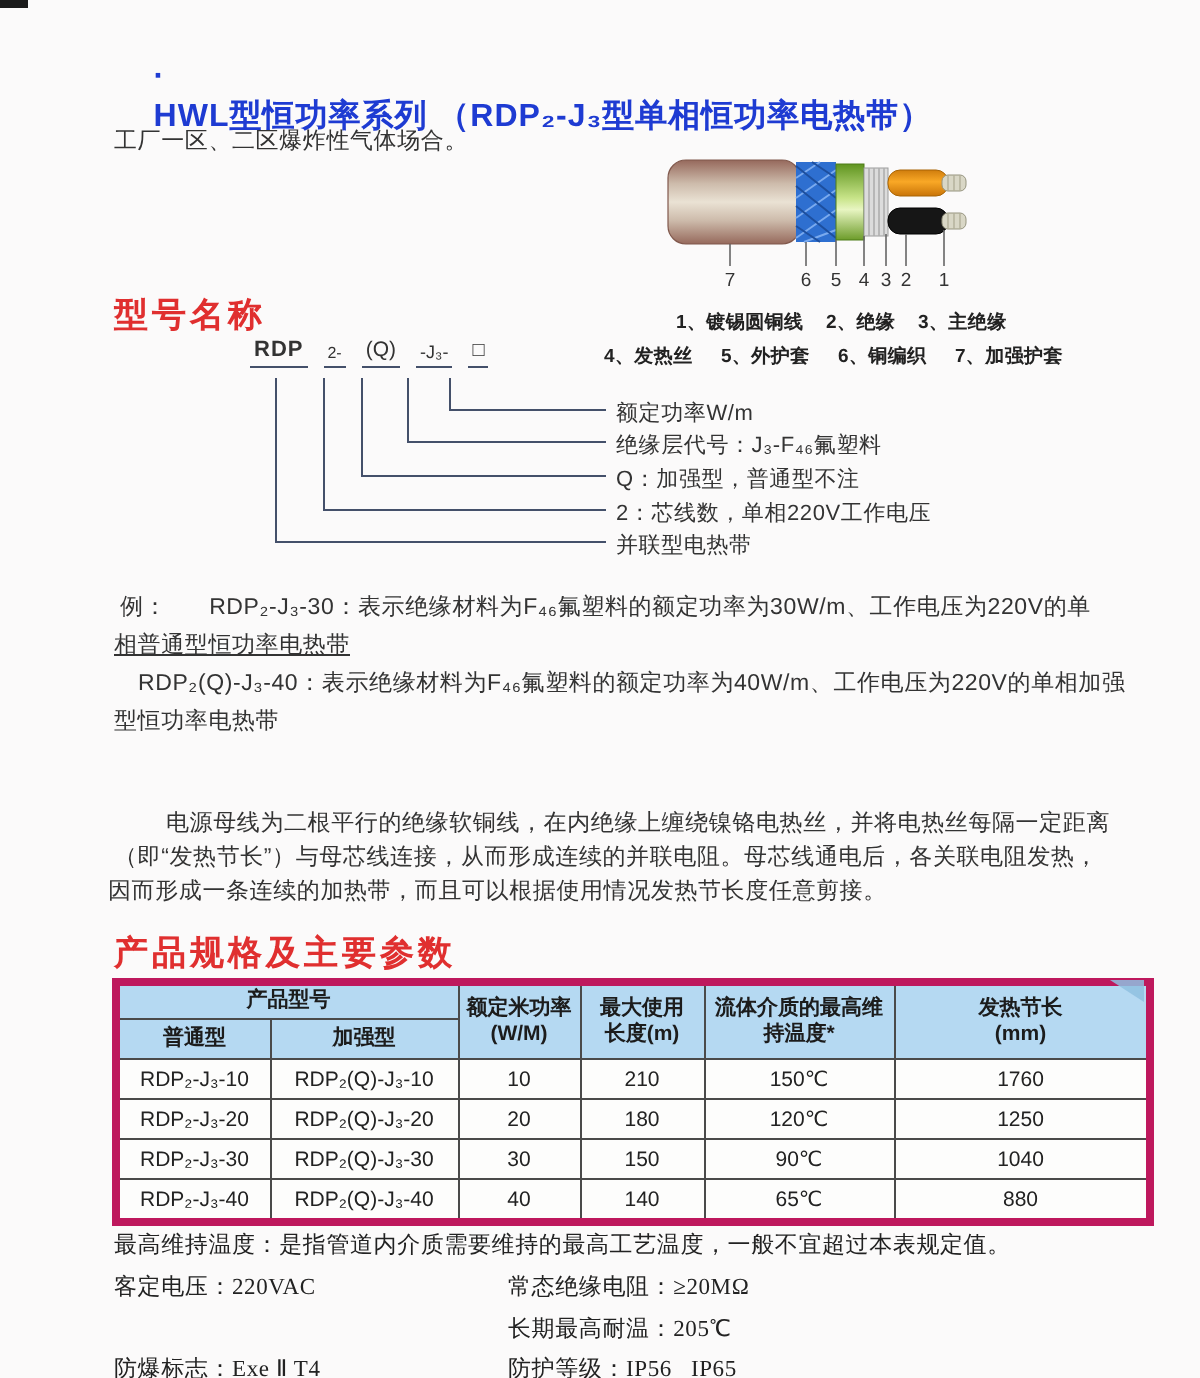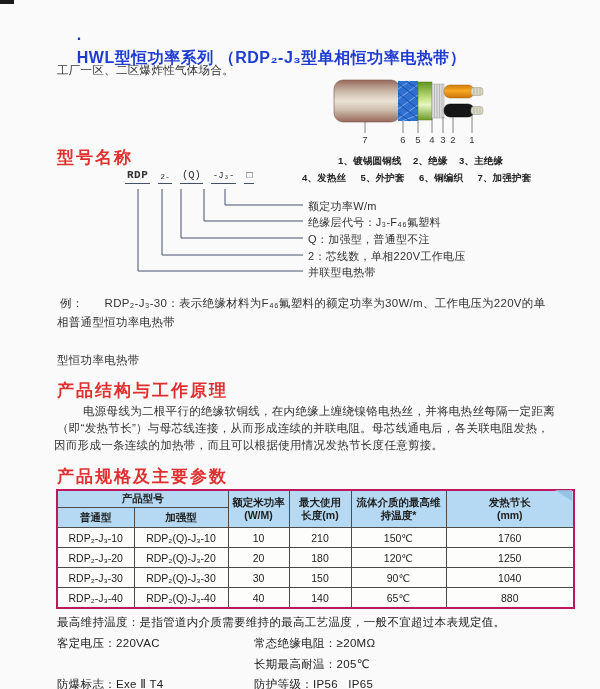--- a/index.html
+++ b/index.html
@@ -7,42 +7,42 @@
     position:relative;width:600px;height:689px;background:#fbfafa;overflow:hidden;
     font-family:"Liberation Sans","DejaVu Sans",sans-serif;color:#2e2e2e;padding-left:46px;
   }
   .abs{position:absolute;white-space:pre;}
   .corner-mark{position:absolute;left:0;top:0;width:14px;height:4px;background:#1b1b1b;}
   .doc-title{left:57px;top:12px;font-size:16px;font-weight:bold;color:#1e3bd2;letter-spacing:.5px;}
   .body-text{font-size:11.5px;color:#333;letter-spacing:.3px;}
   .red-heading{font-size:17px;font-weight:bold;color:#e02f2f;letter-spacing:2px;}
   .legend{font-size:9.5px;font-weight:600;color:#222;letter-spacing:.2px;}
   
-  .tokens{position:absolute;left:125px;top:169px;display:flex;align-items:flex-end;gap:8px;font-family:Liberation Mono, monospace;}
+  .tokens{position:absolute;left:125px;top:169px;display:flex;align-items:flex-end;gap:8px;}
   .tok{border-bottom:1.2px solid #44506a;padding:0 2px 2px 2px;color:#333;text-align:center;}
   .tok-rdp{font-size:11px;font-weight:bold;letter-spacing:.5px;}
   .tok-2{font-size:8px;}
   .tok-q{font-size:10.5px;}
   .tok-j{font-size:9px;}
   .tok-box{font-size:10px;}
   .model-label{font-size:11px;color:#333;letter-spacing:.3px;}
   
   .lineart{position:absolute;left:0;top:0;pointer-events:none;}
   
   .table-wrap{position:absolute;left:56px;top:489px;width:517px;}
   table{border-collapse:collapse;table-layout:fixed;width:517px;background:#fdfdfc;}
   th,td{border:1px solid #4a4a4a;text-align:center;vertical-align:middle;padding:0;font-size:10.5px;overflow:hidden;}
   th{background:#b5d9f2;font-weight:bold;color:#1c1c1c;line-height:1.25;}
   td{color:#222;height:19px;}
   tr.hr1 th{height:16px;}
   tr.hr2 th{height:19px;}
-  table{border:2px solid #be185d;}
+  table{border:4px solid #be185d;}
   .fold{position:absolute;top:1px;right:1px;width:0;height:0;border-top:11px solid #8fc0e0;border-left:17px solid transparent;opacity:.85;}
   .note-text{font-size:11.5px;color:#222;letter-spacing:.3px;}
-  .param{font-size:11.5px;color:#222;letter-spacing:.3px;}
+  .param{font-size:11.5px;color:#222;letter-spacing:.3px;font-family:Liberation Serif, serif;}
 </style>
 </head>
 <body>
 
 <div class="page">
 
   <div class="corner-mark"></div>
 
   <div class="abs doc-title">
     <span>·</span>
@@ -126,24 +126,24 @@
     </g>
   </svg>
 
   <div class="abs model-label" style="left:308px;top:199px;">额定功率W/m</div>
   <div class="abs model-label" style="left:308px;top:215px;">绝缘层代号：J₃-F₄₆氟塑料</div>
   <div class="abs model-label" style="left:308px;top:232px;">Q：加强型，普通型不注</div>
   <div class="abs model-label" style="left:308px;top:249px;">2：芯线数，单相220V工作电压</div>
   <div class="abs model-label" style="left:308px;top:265px;">并联型电热带</div>
 
   <div class="abs body-text" style="left:60px;top:296px;">例：      RDP₂-J₃-30：表示绝缘材料为F₄₆氟塑料的额定功率为30W/m、工作电压为220V的单</div>
-  <div class="abs body-text" style="left:57px;top:315px;">相普通型恒功率电热带</div>
+  <div class="abs body-text" style="left:57px;top:315px;text-decoration:underline;">相普通型恒功率电热带</div>
+  <div class="abs body-text" style="left:69px;top:334px;">RDP₂(Q)-J₃-40：表示绝缘材料为F₄₆氟塑料的额定功率为40W/m、工作电压为220V的单相加强</div>
   <div class="abs body-text" style="left:57px;top:353px;">型恒功率电热带</div>
 
-  <div class="abs red-heading" style="left:57px;top:379px;">产品结构与工作原理</div>
   <div class="abs body-text" style="left:83px;top:404px;">电源母线为二根平行的绝缘软铜线，在内绝缘上缠绕镍铬电热丝，并将电热丝每隔一定距离</div>
   <div class="abs body-text" style="left:57px;top:421px;">（即“发热节长”）与母芯线连接，从而形成连续的并联电阻。母芯线通电后，各关联电阻发热，</div>
   <div class="abs body-text" style="left:54px;top:438px;">因而形成一条连续的加热带，而且可以根据使用情况发热节长度任意剪接。</div>
 
   <div class="abs red-heading" style="left:57px;top:465px;">产品规格及主要参数</div>
 
   <div class="table-wrap">
     <table>
       <colgroup>
         <col style="width:77px">

